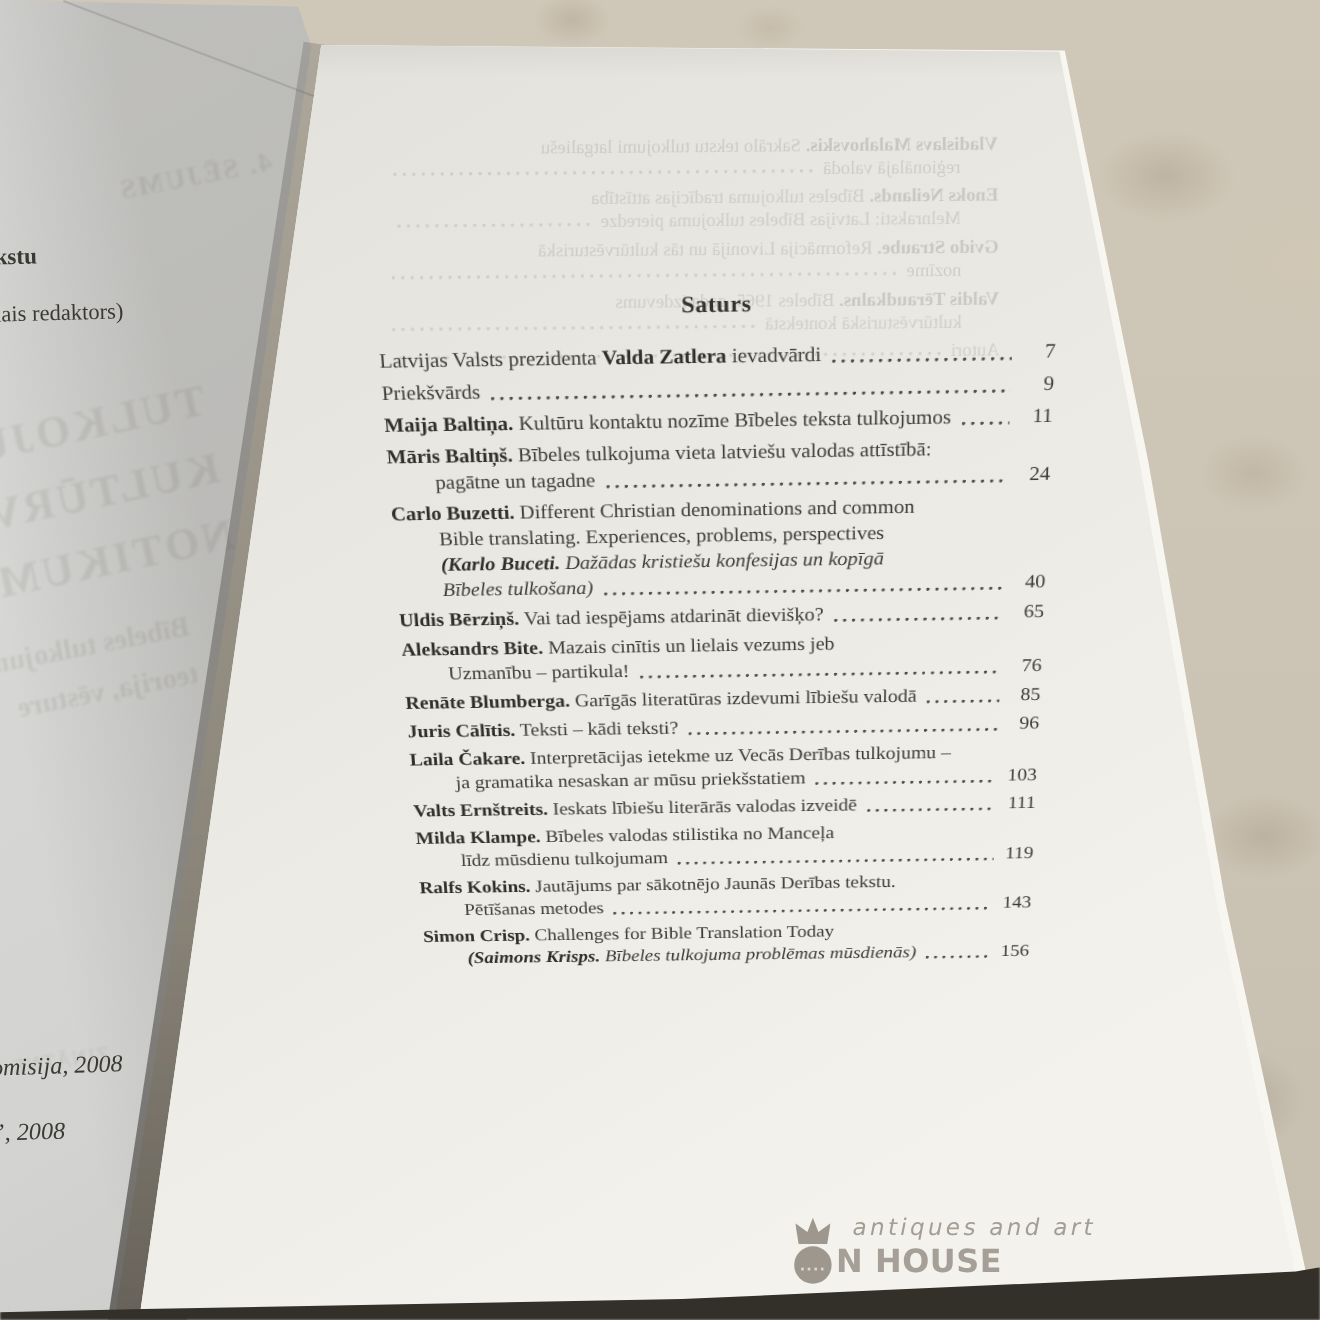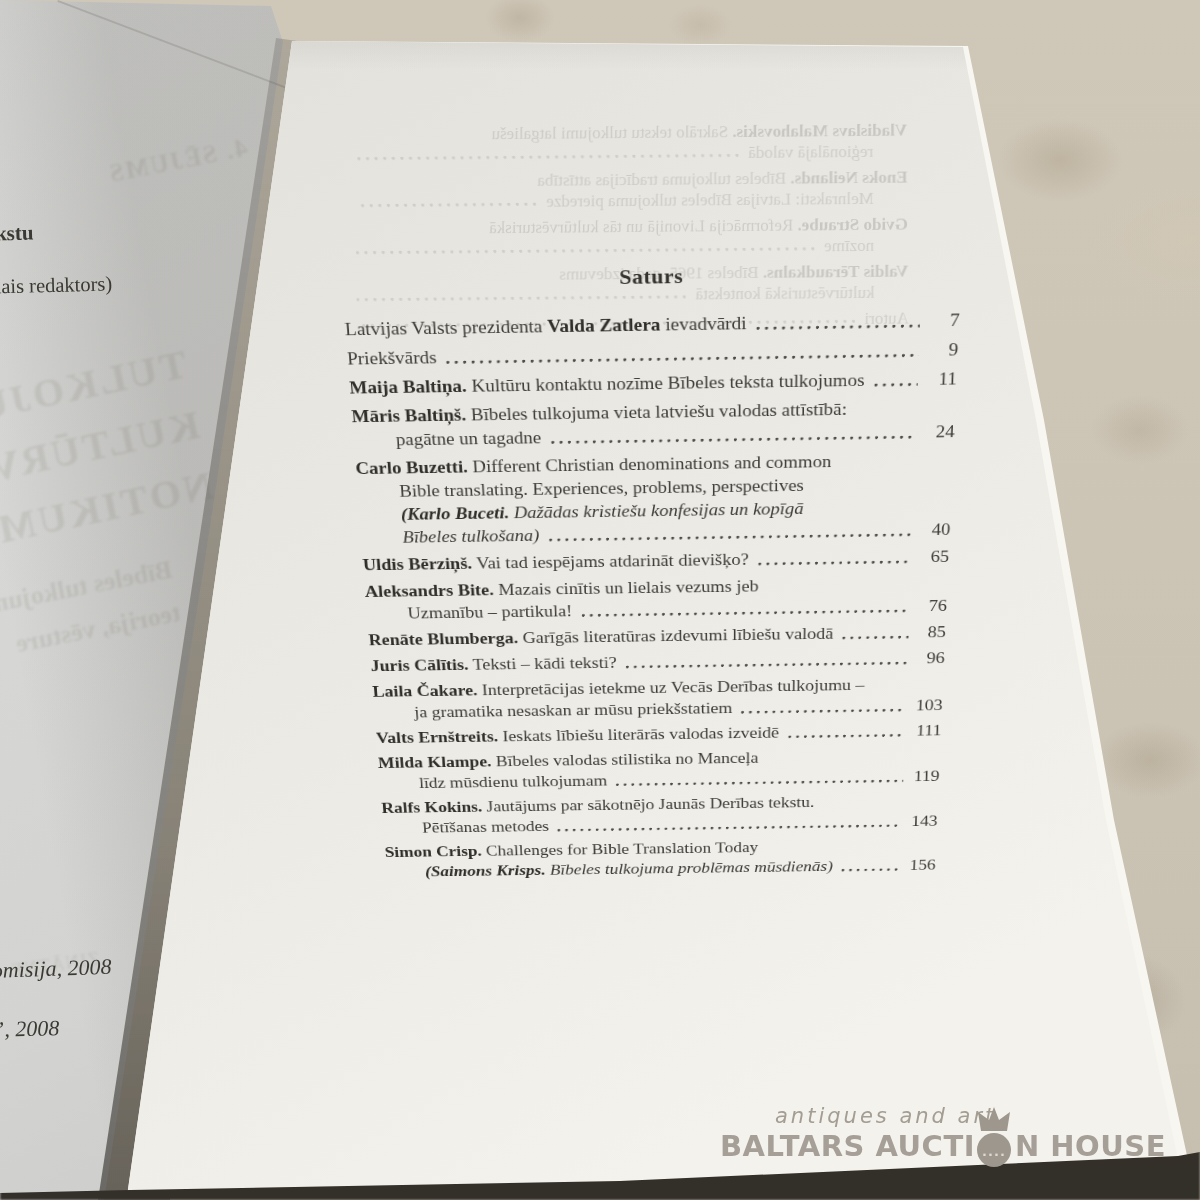--- a/index.html
+++ b/index.html
@@ -295,21 +295,20 @@
           </div>
         </div>
       </div>
   </div>
 
   <div class="abs dark-band"></div>
 
   <div class="abs wm">
     <div class="wm-top">antiques and art</div>
     <div class="wm-main">
-      <span>BALTARS AUCTI</span>
       <span class="wm-o">
         <svg class="wm-crown" viewBox="0 0 32 26" xmlns="http://www.w3.org/2000/svg">
           <polygon points="3,24 0,5 11,13 16,0 21,13 32,5 29,24" fill="#9d978e"></polygon>
         </svg>
         <span class="wm-pearl"></span>
         <span class="wm-dots">····</span>
       </span>
       <span>N HOUSE</span>
     </div>
   </div>

